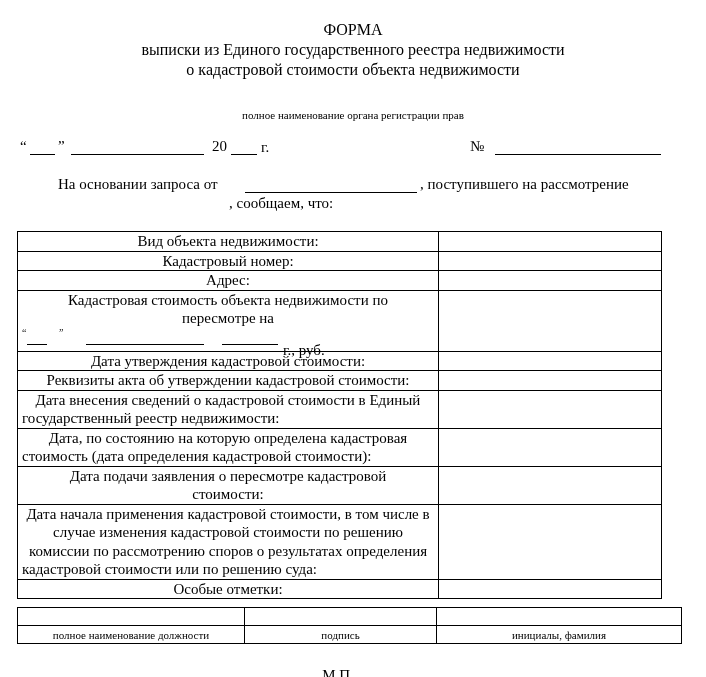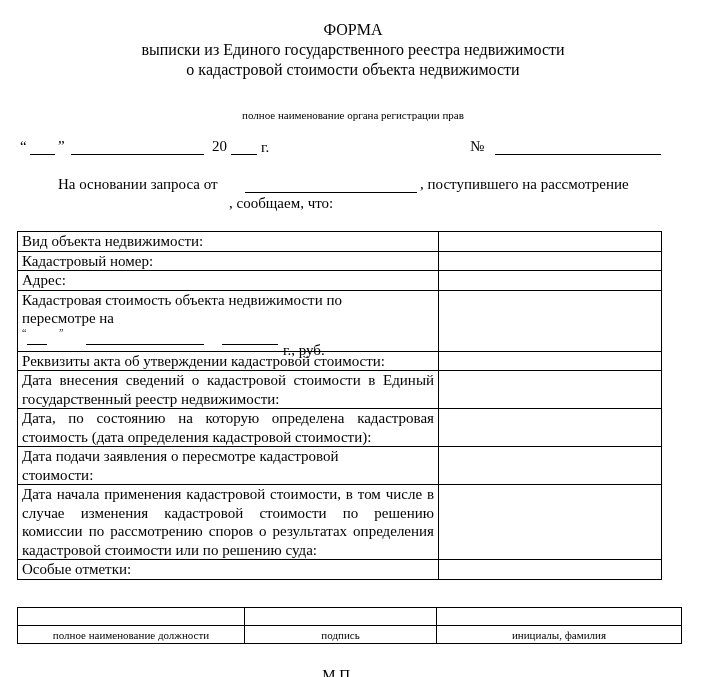--- a/index.html
+++ b/index.html
@@ -8,21 +8,21 @@
   .abs { position:absolute; }
   .center { text-align:center; }
   .title { left:0; width:706px; font-size:16px; line-height:20px; }
   .small { font-size:11px; }
   .line { position:absolute; border-bottom:1px solid #000; height:0; }
   .txt15 { font-size:15px; }
   table.main { position:absolute; left:17px; top:231px; width:645px;
                border-collapse:collapse; table-layout:fixed; }
   table.main td { border:1.5px solid #000; padding:0 4px; font-size:15px;
                   line-height:18.5px; vertical-align:top; }
-  table.main td.label { width:412px; }
+  table.main td.label { width:412px;text-align:center; }
   td.just { text-align:justify; text-align-last:left; }
   table.sig { position:absolute; left:17px; top:607px; width:665px;
               border-collapse:collapse; table-layout:fixed; }
   table.sig td { border:1.5px solid #000; height:17px; font-size:11px;
                  text-align:center; padding:0; }
 </style>
 </head>
 <body>
 
 <div class="abs title center" style="top:20px;">ФОРМА</div>
@@ -69,20 +69,24 @@
         <span class="abs line" style="left:5px; width:20px; top:16px;"></span>
         <span class="abs" style="left:37px; top:-4px; font-size:10px;">”</span>
         <span class="abs line" style="left:64px; width:118px; top:16px;"></span>
         <span class="abs line" style="left:200px; width:56px; top:16px;"></span>
         <span class="abs" style="left:261px; top:1px;margin-top:12px;">г., руб.</span>
       </div>
     </td>
     <td></td>
   </tr>
   <tr style="height:19px;">
+    <td class="label">Дата утверждения кадастровой стоимости:</td>
+    <td></td>
+  </tr>
+  <tr style="height:19px;">
     <td class="label">Реквизиты акта об утверждении кадастровой стоимости:</td>
     <td></td>
   </tr>
   <tr style="height:37px;">
     <td class="label just">Дата внесения сведений о кадастровой стоимости в Единый государственный реестр недвижимости:</td>
     <td></td>
   </tr>
   <tr style="height:37px;">
     <td class="label just">Дата, по состоянию на которую определена кадастровая стоимость (дата определения кадастровой стоимости):</td>
     <td></td>

